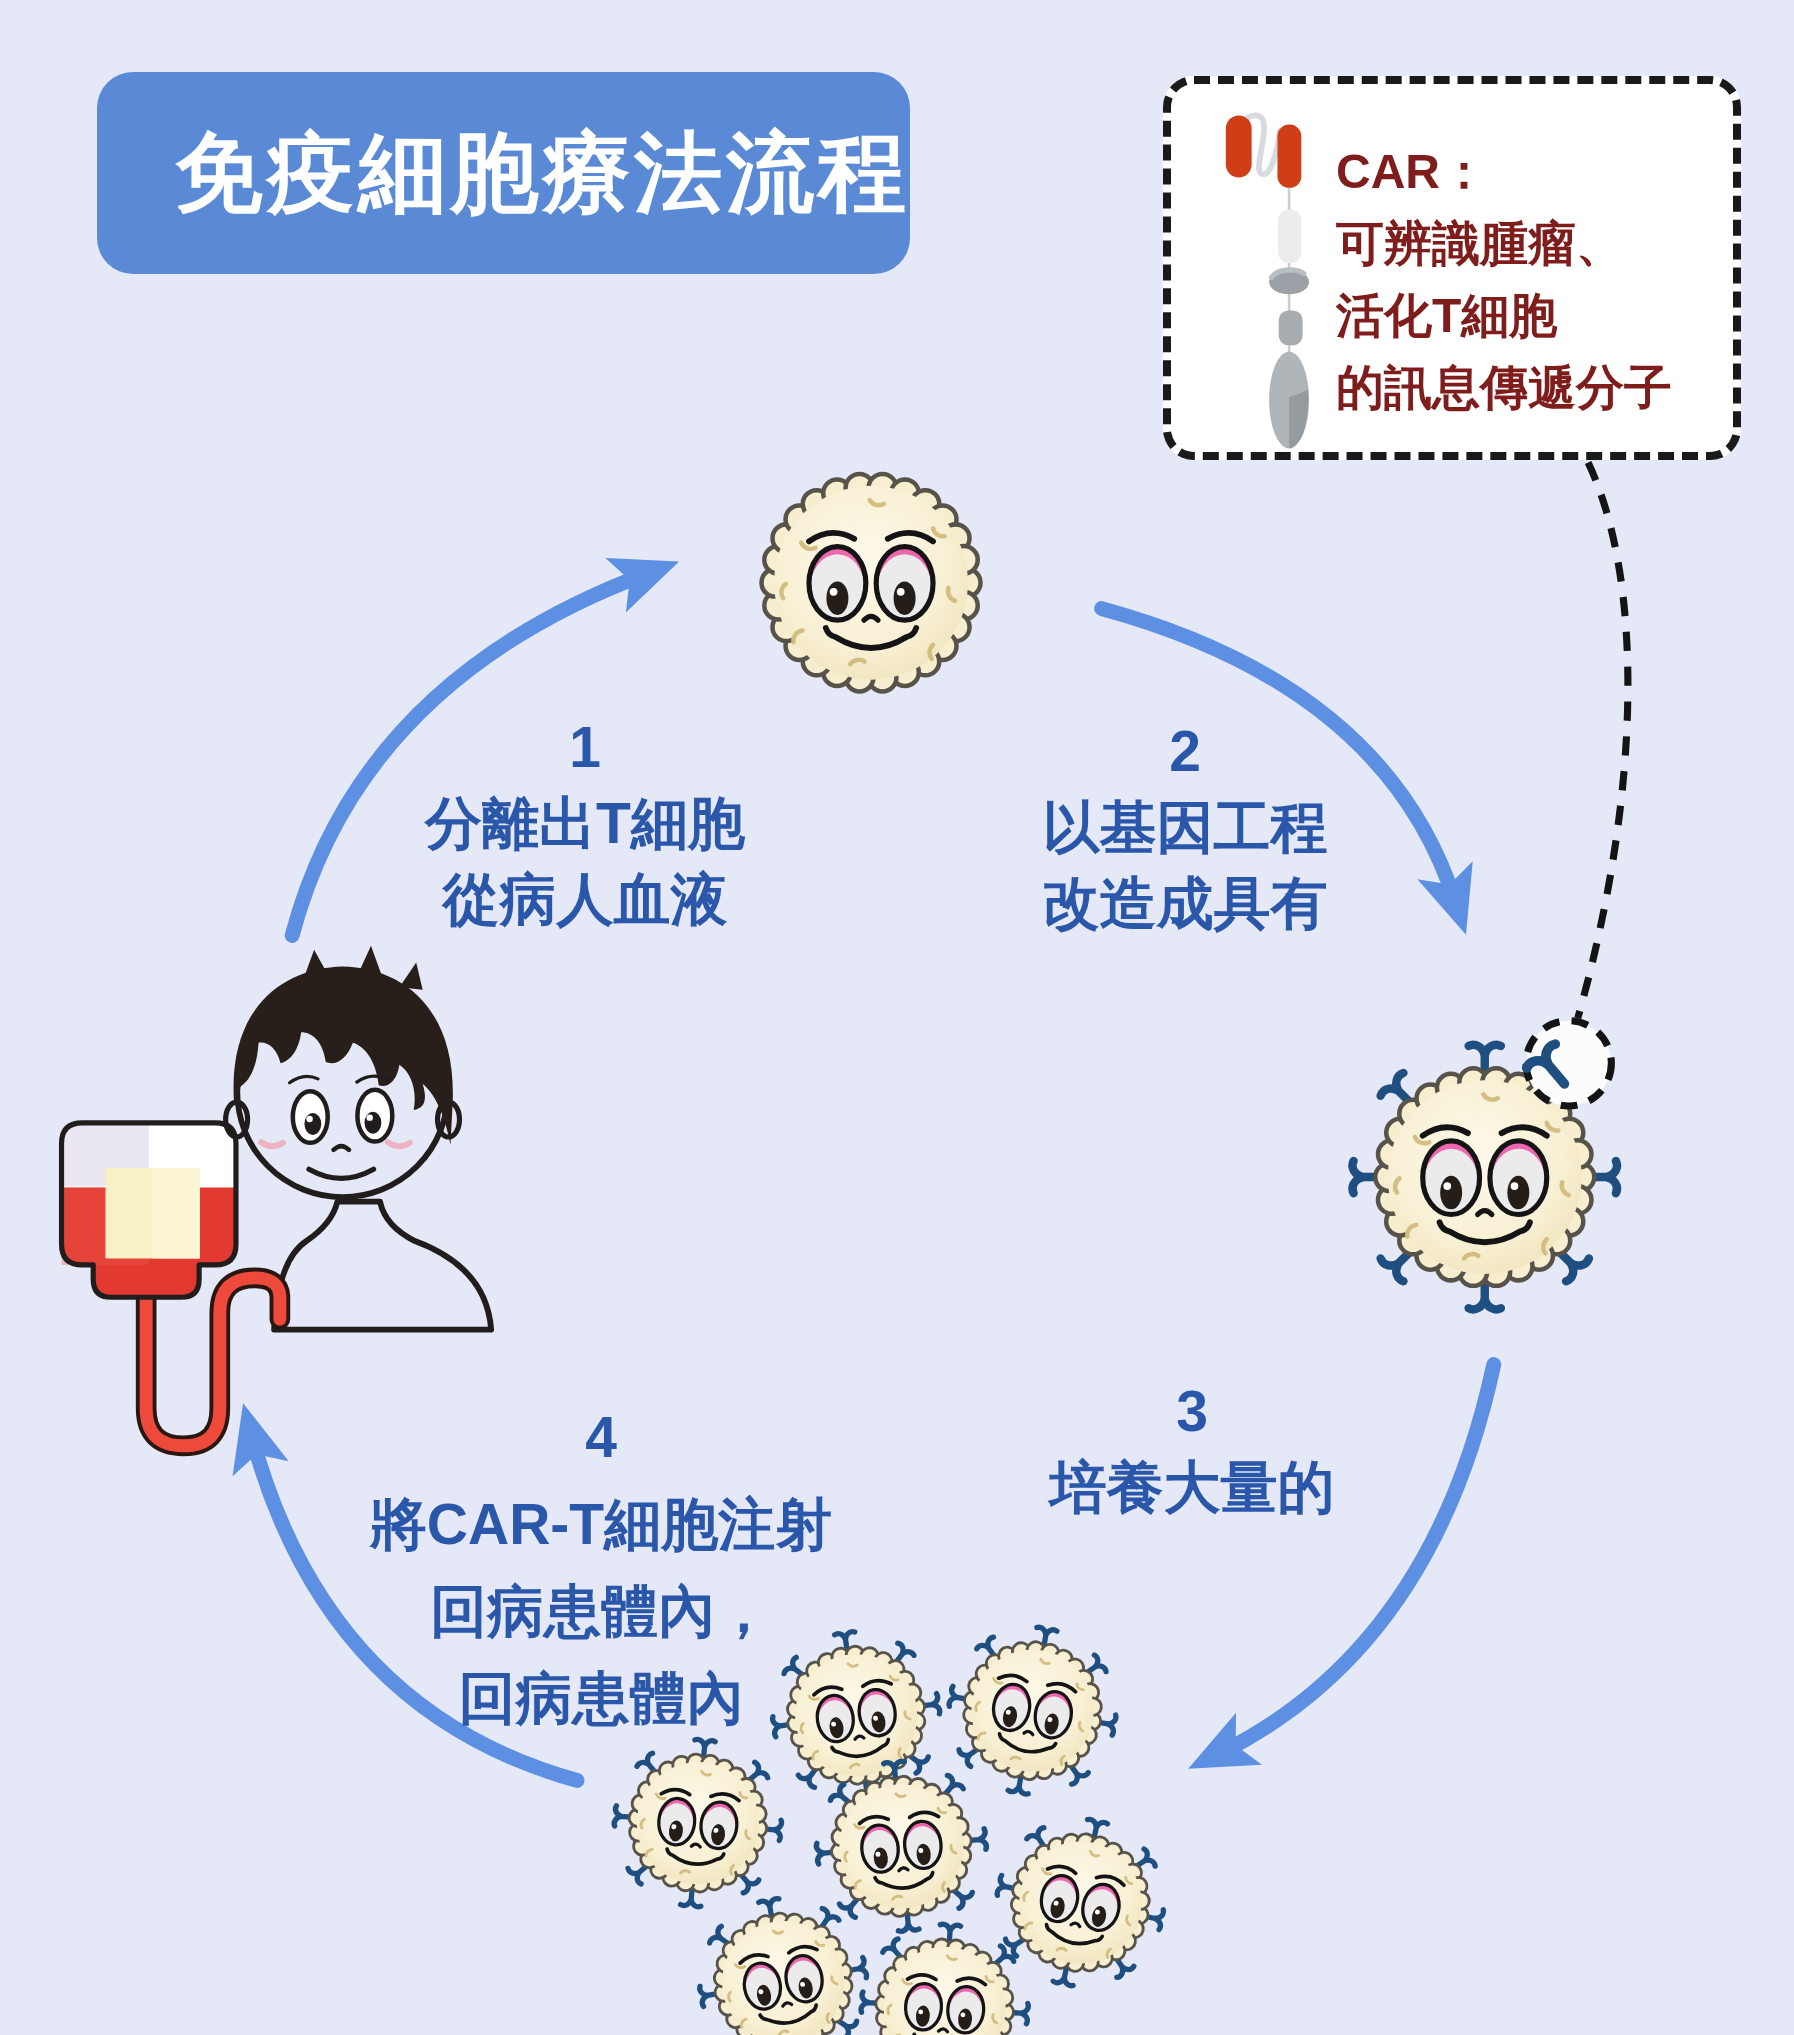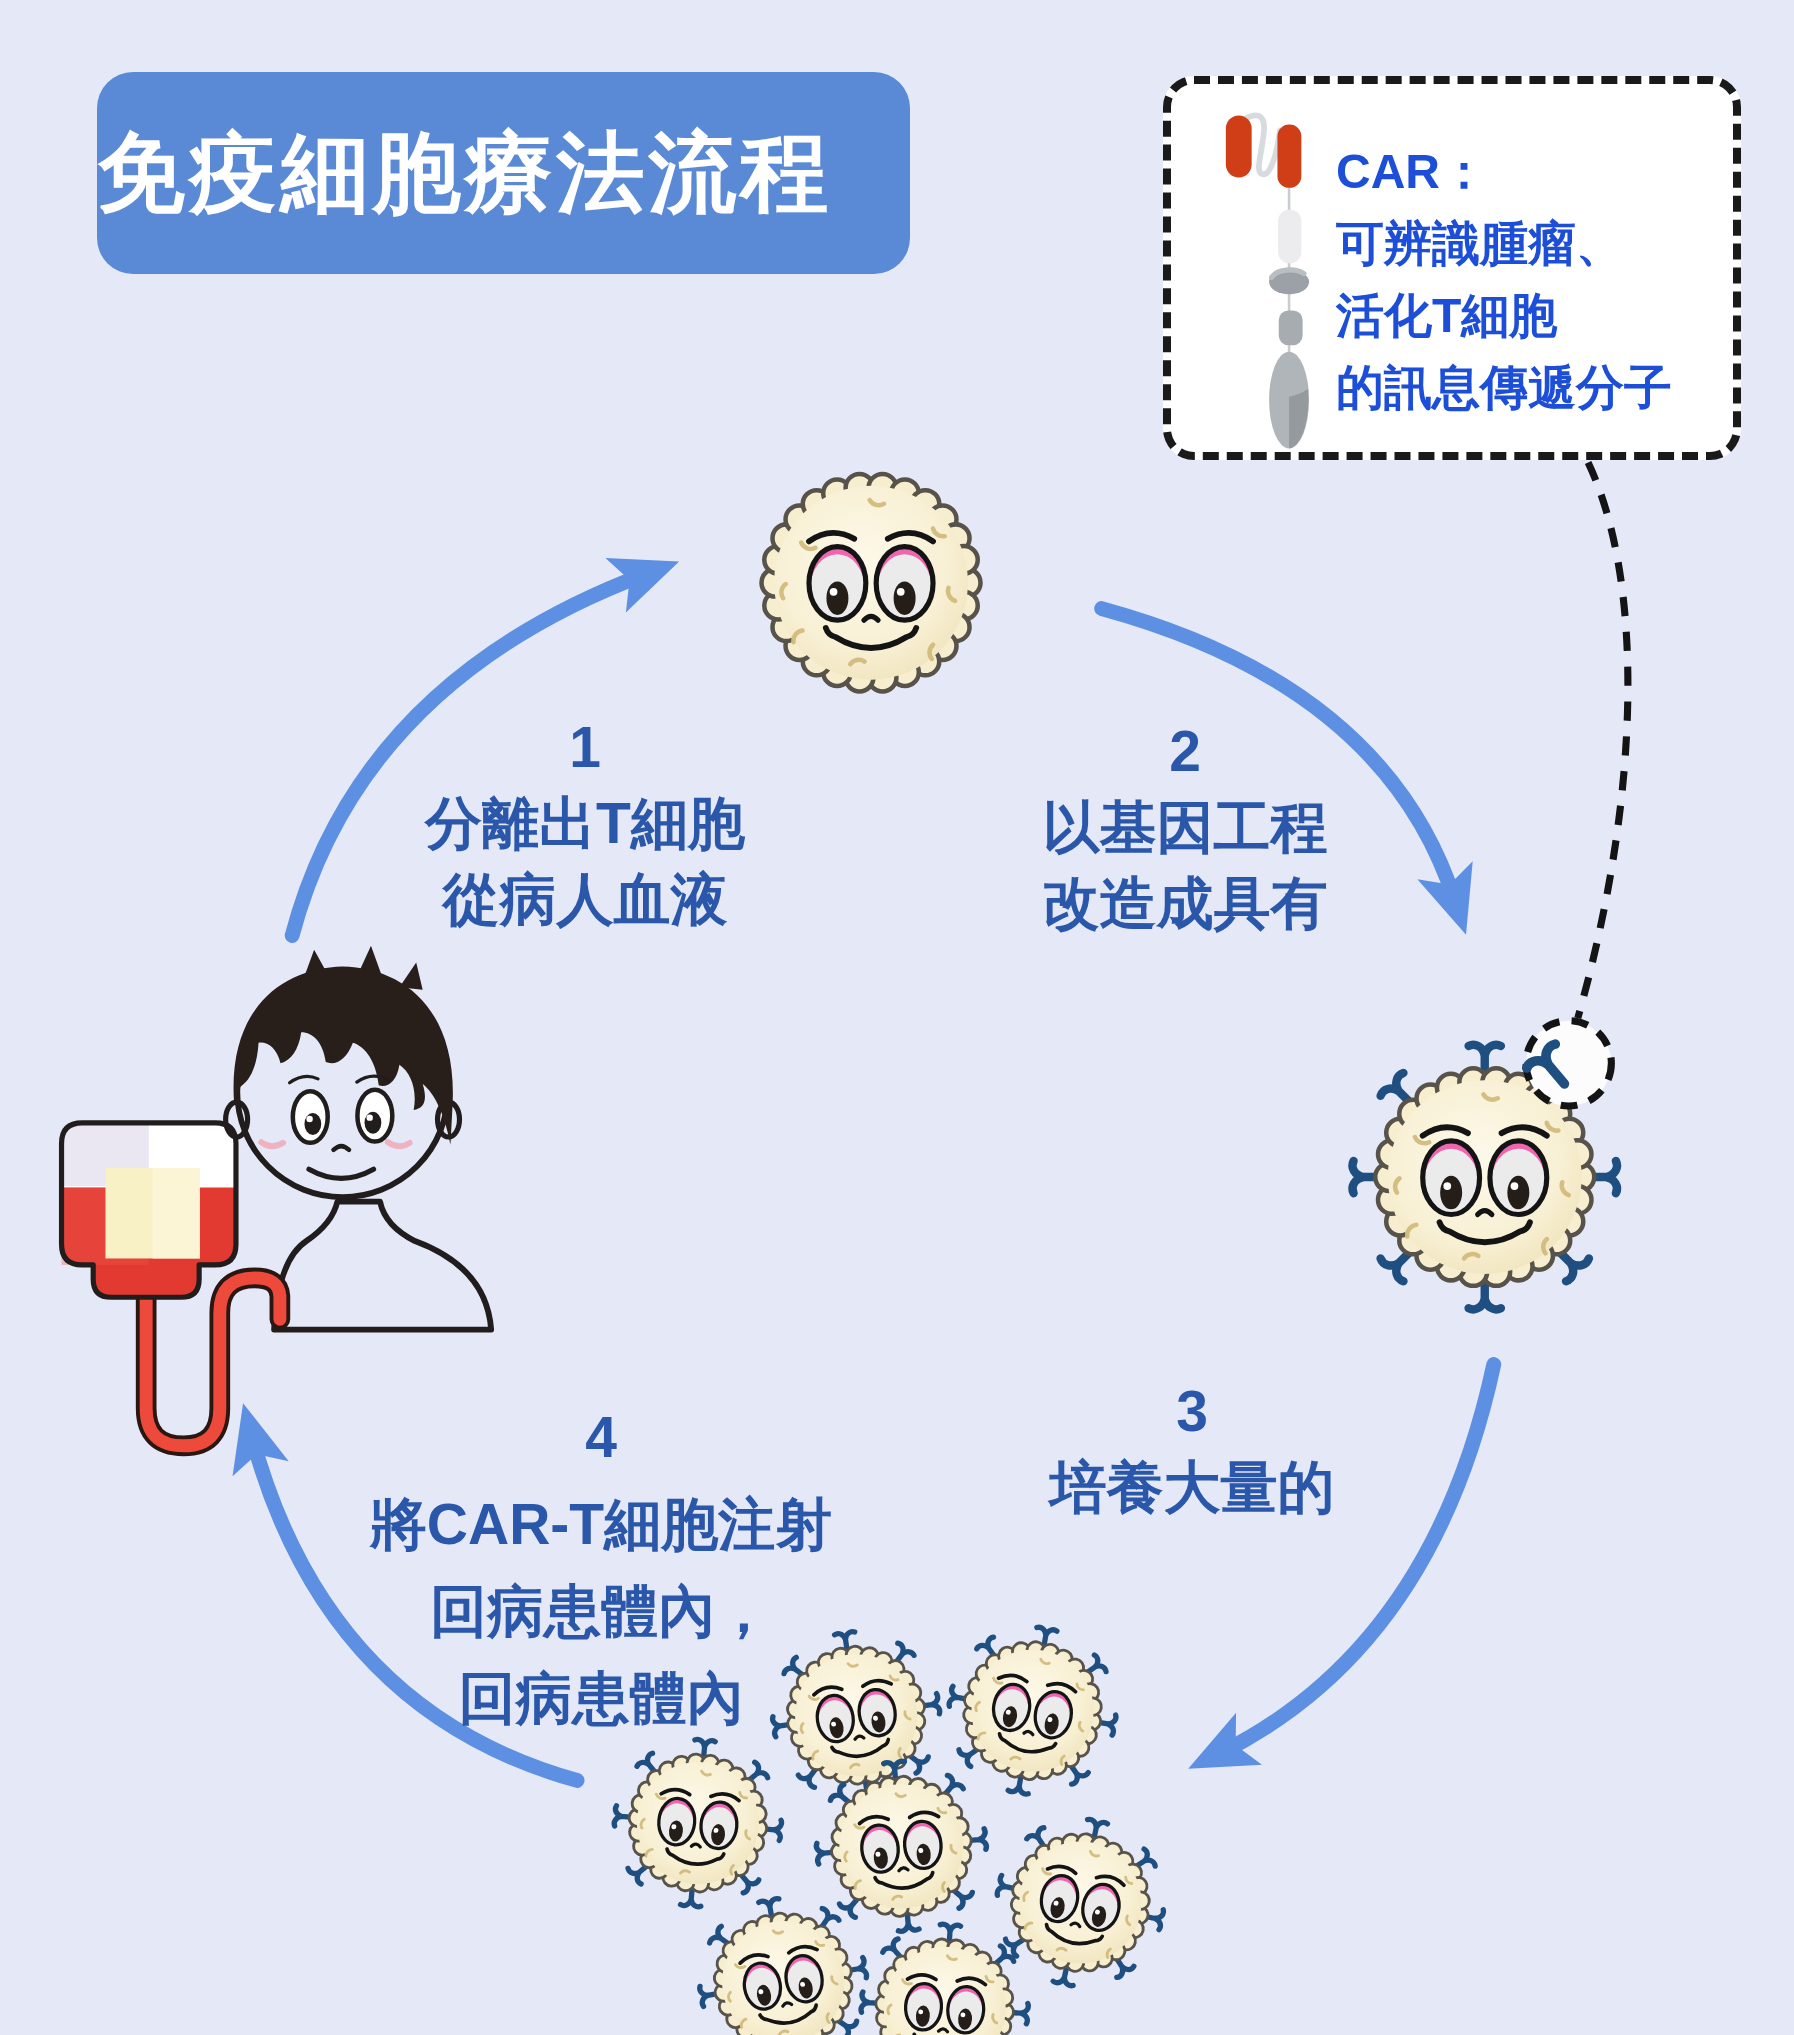--- a/index.html
+++ b/index.html
@@ -9,34 +9,34 @@
     background:var(--background,#e4e8f7);
     overflow:hidden;
     font-family:"Liberation Sans", sans-serif;
   }
   .scene{position:absolute;left:0;top:0;width:1795px;height:2035px;}
   
   .title-box{
     position:absolute;left:97px;top:72px;width:813px;height:202px;
     background:var(--title-bg,#5a8ad6);
     border-radius:36px;
-    display:flex;align-items:center;justify-content:flex-start;
+    display:flex;align-items:center;justify-content:flex-end;
   }
   .title-box .t{
     color:#ffffff;font-size:88px;font-weight:bold;letter-spacing:3.9px;white-space:nowrap;
   }
   
   .car-box{
     position:absolute;left:1163px;top:76px;width:578px;height:384px;
     box-sizing:border-box;background:#ffffff;
     border:8.4px dashed #1a1a1a;border-radius:31px;
   }
   .car-box .txt{
     position:absolute;left:165px;top:52px;
-    color:#1d4ed8;font-weight:bold;font-size:48px;line-height:72px;white-space:nowrap;
+    color:#7f1d1d;font-weight:bold;font-size:48px;line-height:72px;white-space:nowrap;
   }
   .car-icon{position:absolute;left:45px;top:27px;}
   
   .step{
     position:absolute;width:582px;text-align:center;
     color:var(--step-text,#2a57a9);font-weight:bold;font-size:57px;line-height:76px;white-space:nowrap;
   }
   .step.s4{line-height:87px;}
   
   .bump{fill:#f7eecf;stroke:#57534a;stroke-width:7;}

